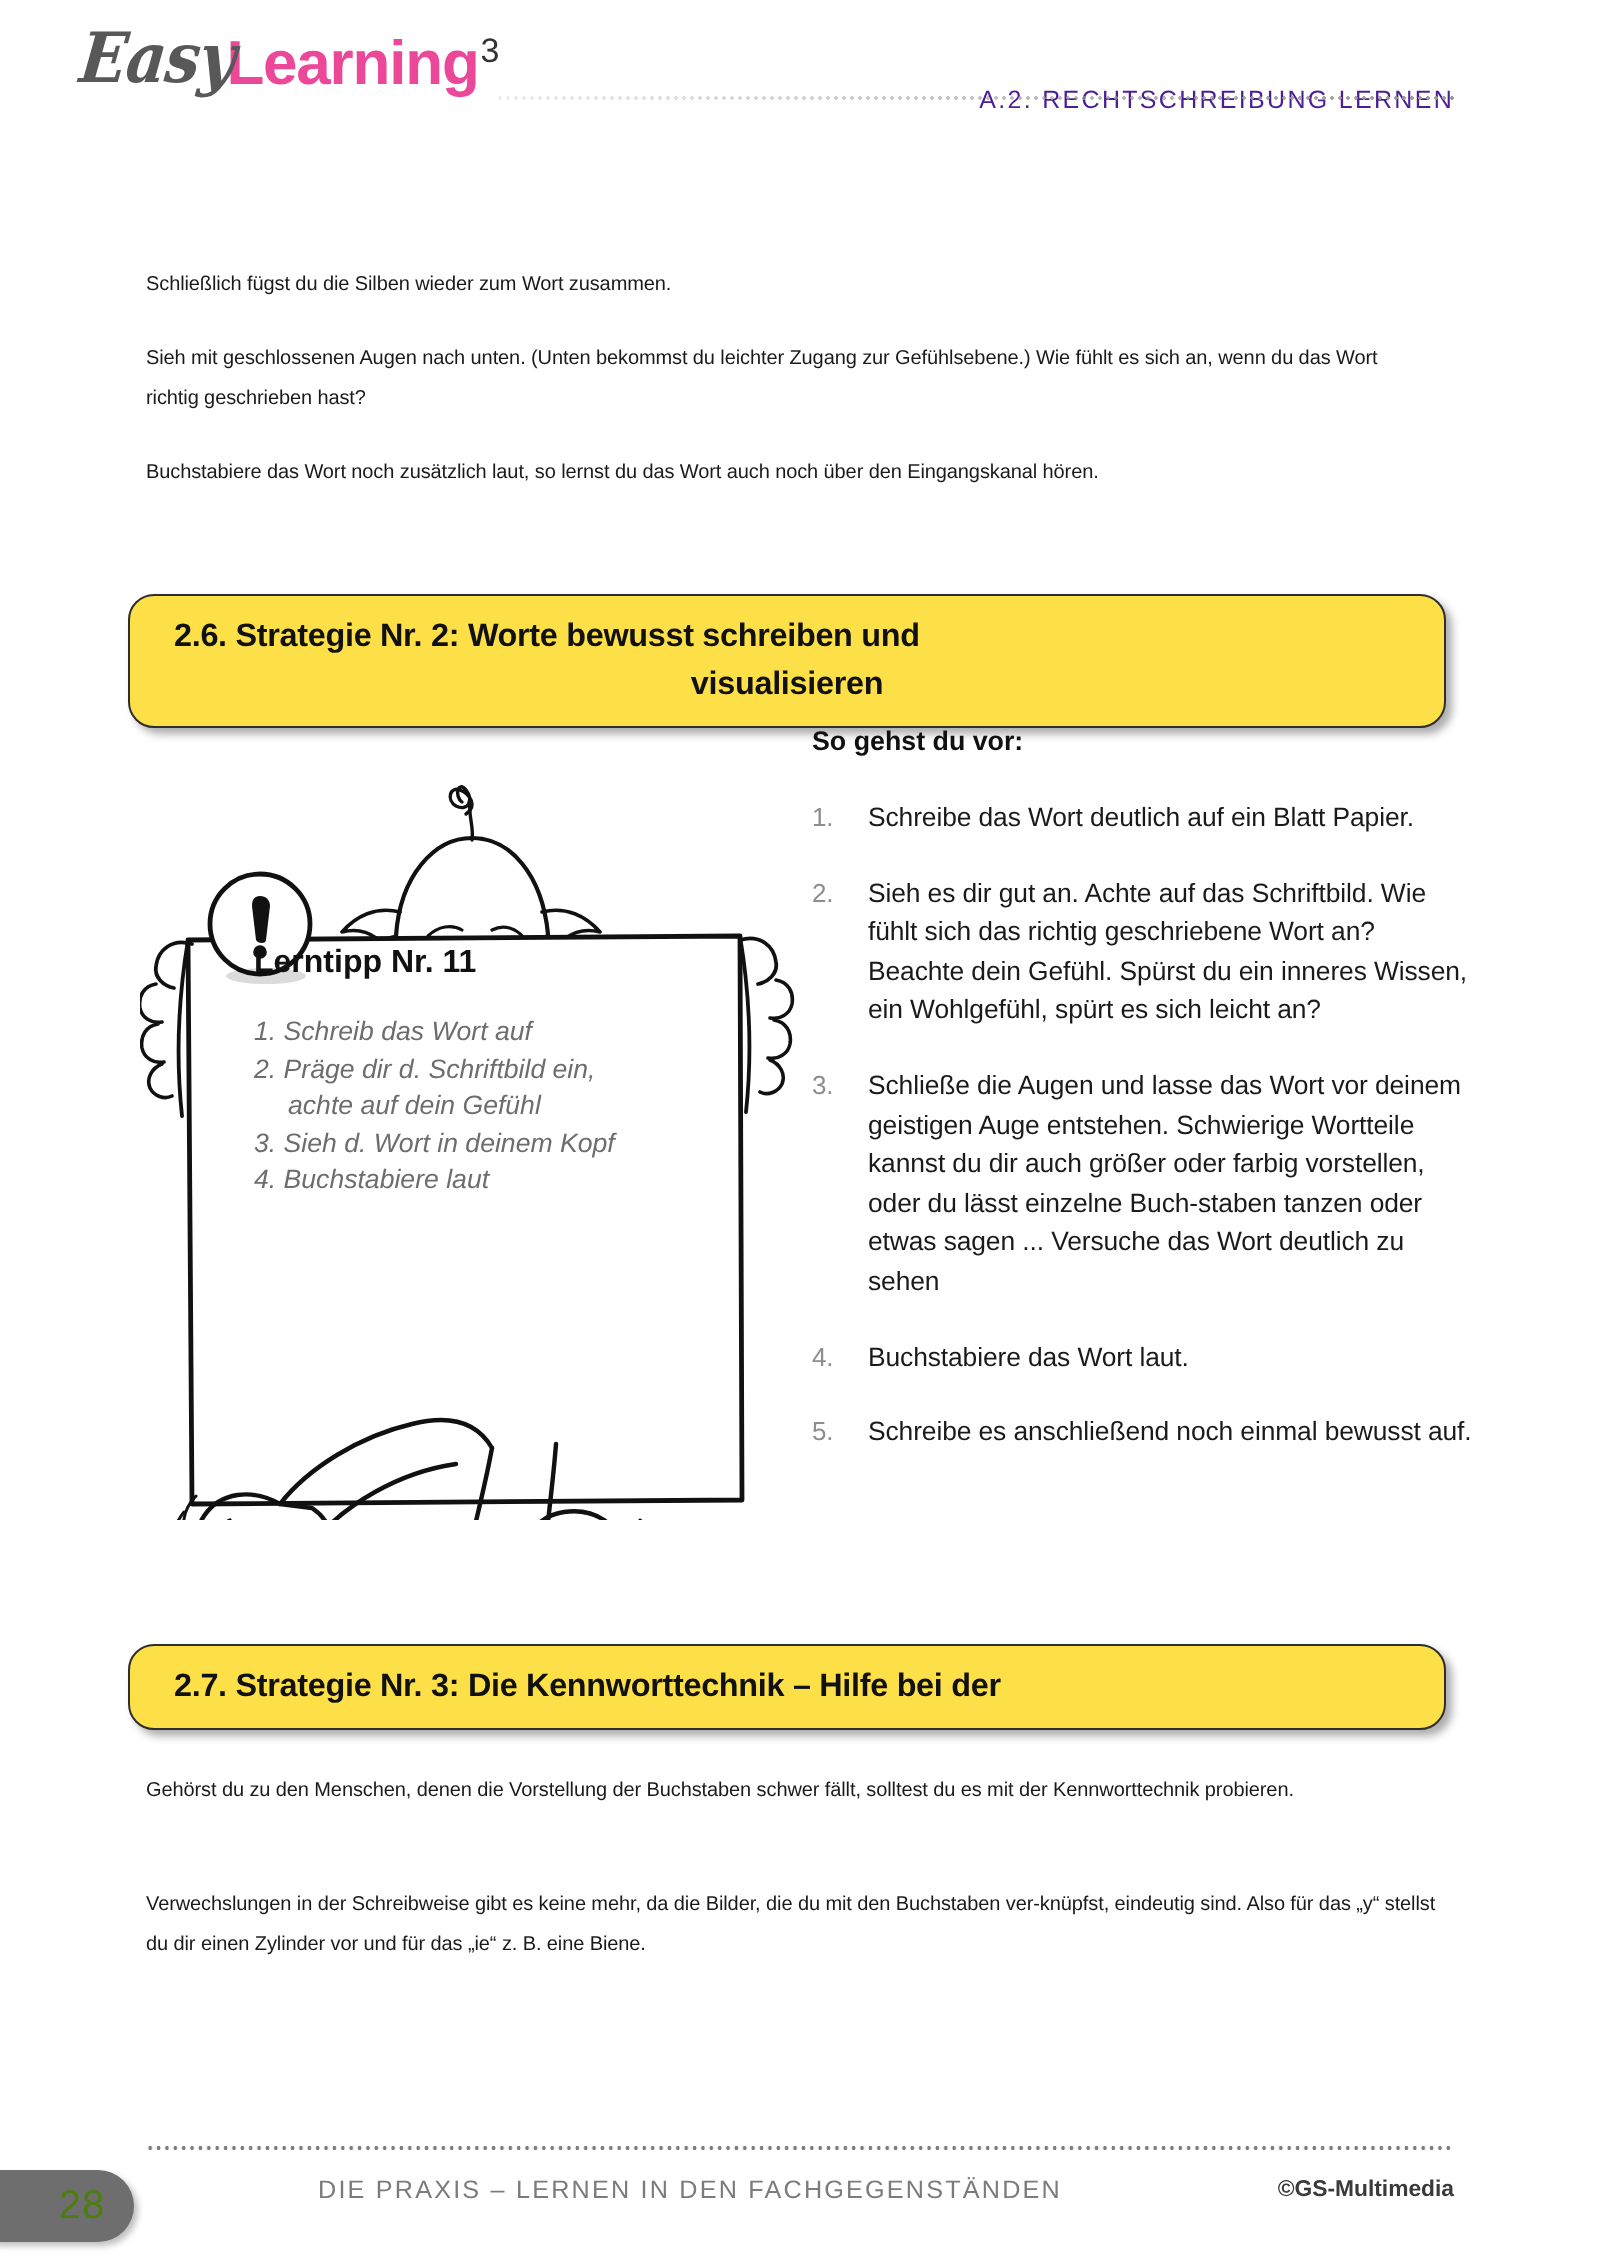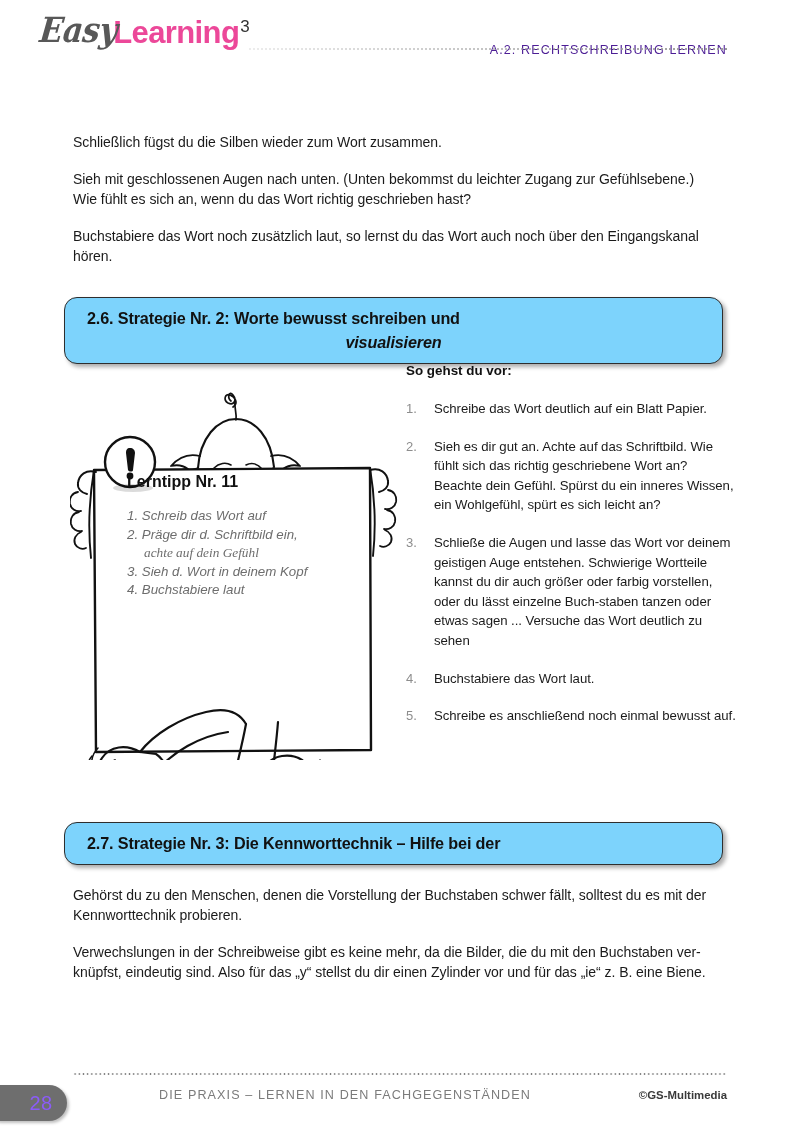--- a/index.html
+++ b/index.html
@@ -77,47 +77,46 @@
     background-image: radial-gradient(circle, #9a9a9a 0.8px, transparent 0.9px);
     background-size: 4px 2px;
     background-repeat: repeat-x;
     -webkit-mask-image: linear-gradient(to right, rgba(0,0,0,0.18), rgba(0,0,0,1));
     mask-image: linear-gradient(to right, rgba(0,0,0,0.18), rgba(0,0,0,1));
   }
 
   
   .para {
     position: absolute;
-    font-size: 14px;
+    font-size: 10px;
     line-height: 19.5px;
     color: #1a1a1a;
     letter-spacing: -0.05px;
   }
 
   
   .section-box {
     position: absolute;
     left: 64px;
     width: 659px;
     box-sizing: border-box;
-    background: #7dd3fc;
+    background: #fde047;
     border: 1.6px solid #2e2e2e;
     border-radius: 13px;
     box-shadow: 3px 3px 4px rgba(0,0,0,0.33);
     padding: 8px 22px 9px 22px;
     font-weight: 700;
     font-size: 16.2px;
     line-height: 24px;
     color: #111111;
     letter-spacing: -0.15px;
   }
   .section-line2 {
     display: block;
     text-align: center;
-    font-style: italic;
   }
 
   
   .howto-title {
     position: absolute;
     left: 406px; top: 363px;
     font-size: 13.4px;
     font-weight: 700;
     color: #111111;
   }
@@ -160,21 +159,21 @@
   .tip-list {
     position: absolute;
     left: 127px; top: 507px;
     width: 250px;
     font-style: italic;
     font-size: 13.3px;
     line-height: 18.6px;
     color: #6d6d6d;
   }
   .tip-list div { white-space: nowrap; }
-  .tip-sub { padding-left: 17px; font-family: Liberation Serif, serif; }
+  .tip-sub { padding-left: 17px; }
 
   
   .footer-rule {
     position: absolute;
     left: 73px; top: 1073px;
     width: 654px; height: 2px;
     background-image: radial-gradient(circle, #7d7d7d 0.9px, transparent 1px);
     background-size: 4.2px 2px;
     background-repeat: repeat-x;
   }
@@ -184,21 +183,21 @@
     width: 85px; height: 36px;
     background: #6e6e6e;
     border-radius: 18px;
     box-shadow: 2px 2px 3px rgba(0,0,0,0.25);
   }
   .page-num {
     position: absolute;
     left: 18px; top: 1092px;
     width: 46px;
     text-align: center;
-    color: #8b5cf6;
+    color: #4d7c0f;
     font-size: 20px;
     font-weight: 400;
     letter-spacing: 0.5px;
   }
   .footer-center {
     position: absolute;
     left: 122px; top: 1088px;
     font-size: 12.6px;
     letter-spacing: 1.1px;
     color: #7b7b7b;

